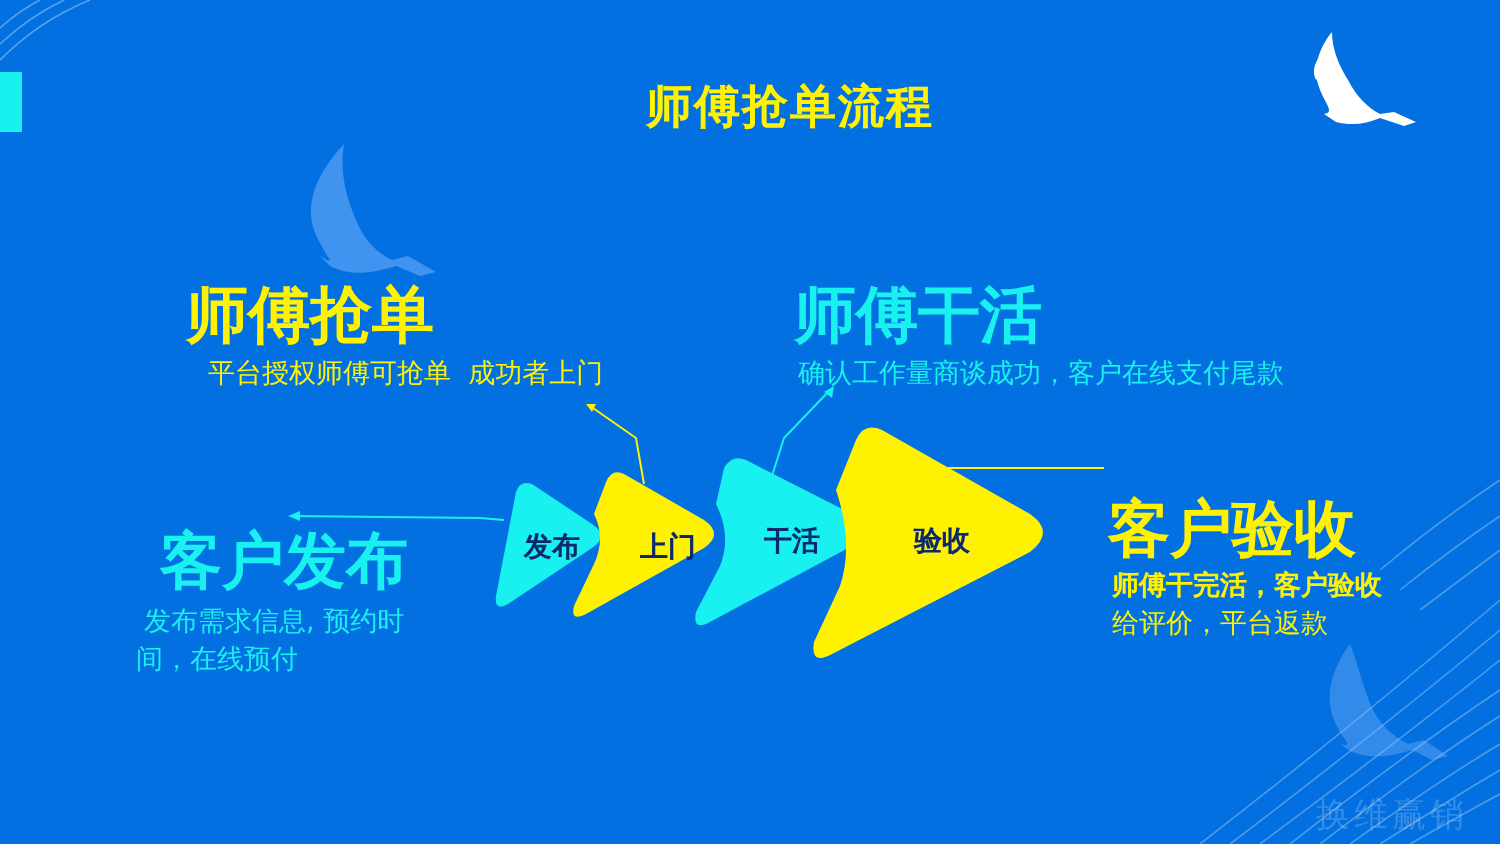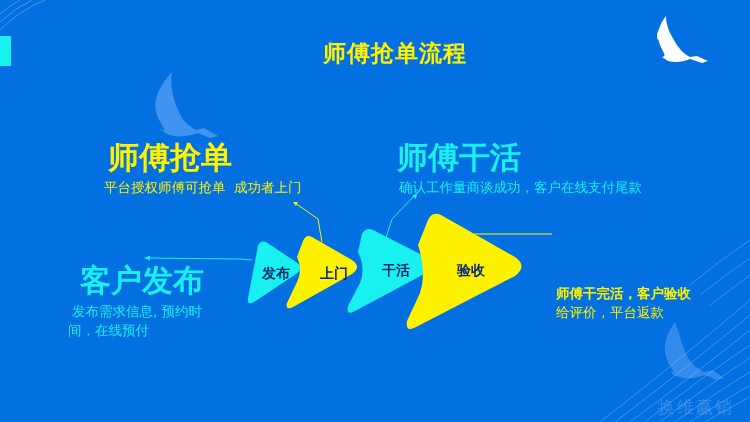--- a/index.html
+++ b/index.html
@@ -84,27 +84,28 @@
 
   <div class="abs accent-bar"></div>
 
   <div class="abs title">师傅抢单流程</div>
 
   <div class="step-label" style="left:262px; top:265px;">发布</div>
   <div class="step-label" style="left:320px; top:265px;">上门</div>
   <div class="step-label" style="left:382px; top:262px;">干活</div>
   <div class="step-label" style="left:457px; top:262px;">验收</div>
 
-  <div class="abs h-yellow" style="left:108px; top:137px;">师傅抢单</div>
+  <div class="abs h-yellow" style="left:93px; top:137px;">师傅抢单</div>
   <div class="abs d-yellow" style="left:104px; top:178px; white-space:pre;">平台授权师傅可抢单  成功者上门</div>
 
   <div class="abs d-cyan" style="left:399px; top:178px; white-space:nowrap;">确认工作量商谈成功，客户在线支付尾款</div>
   <div class="abs h-cyan" style="left:397px; top:137px;">师傅干活</div>
 
   <div class="abs h-cyan" style="left:80px; top:260px;">客户发布</div>
   <div class="abs d-cyan" style="left:72px; top:302px;">发布需求信息, 预约时</div>
   <div class="abs d-cyan" style="left:68px; top:321px;">间，在线预付</div>
 
+  <div class="abs h-yellow" style="left:554px; top:244px;">客户验收</div>
   <div class="abs d-yellow" style="left:556px; top:284px;font-weight:bold;">师傅干完活，客户验收</div>
   <div class="abs d-yellow" style="left:556px; top:303px;">给评价，平台返款</div>
 
   <div class="abs watermark" style="left:658px; top:396px;">换维赢销</div>
 </div>
 
 </body></html>

